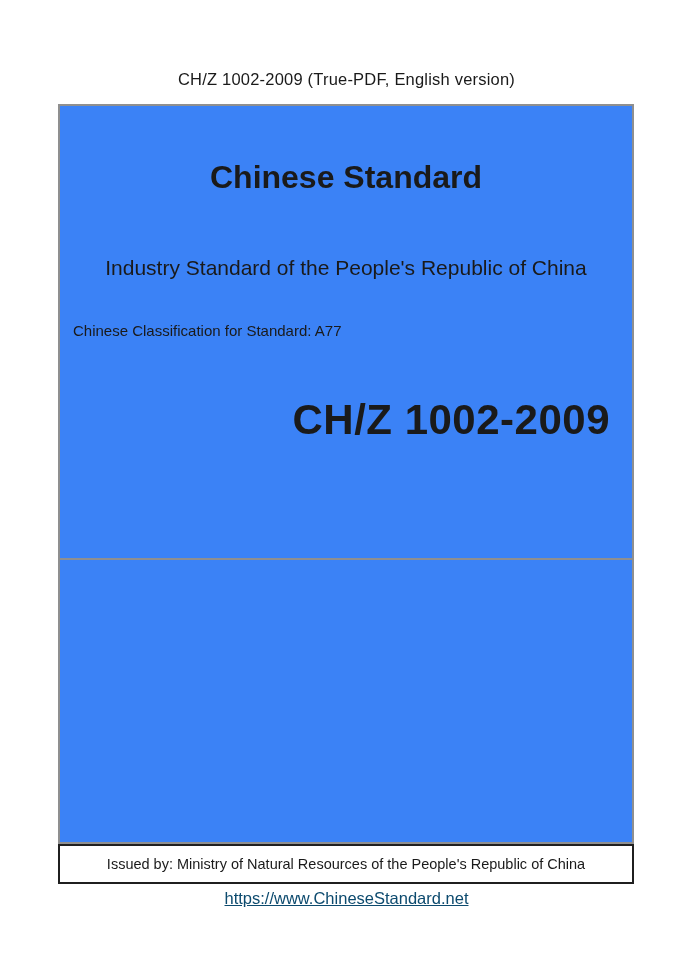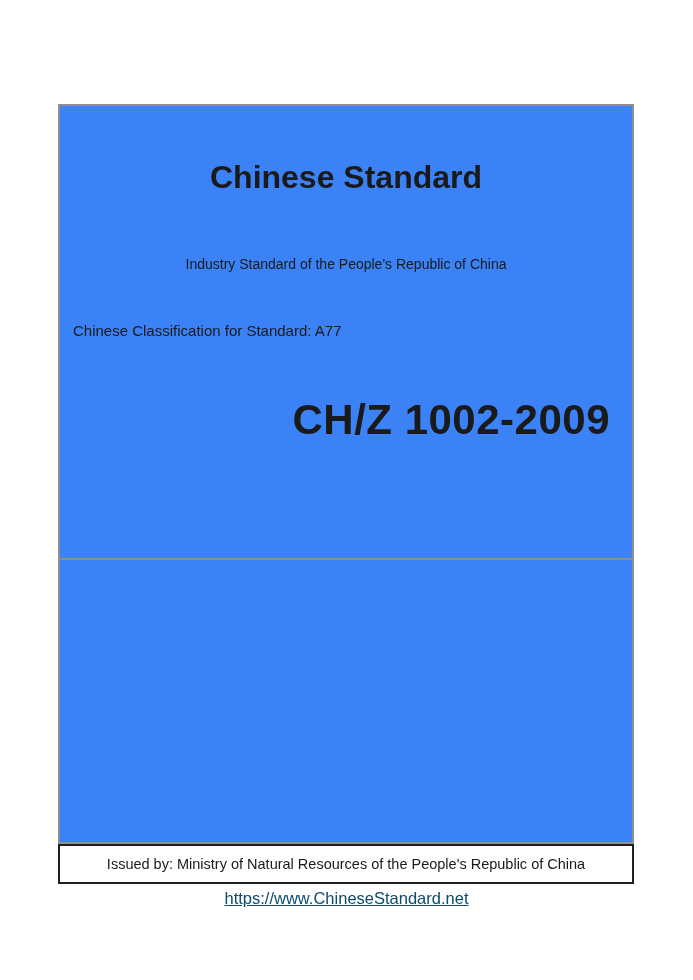--- a/index.html
+++ b/index.html
@@ -58,21 +58,21 @@
     font-weight: bold;
     line-height: 1.1;
   }
 
   .subtitle {
     position: absolute;
     top: 150px;
     left: 0;
     width: 100%;
     text-align: center;
-    font-size: 14px;
+    font-size: 21px;
   }
 
   .classification {
     position: absolute;
     top: 216px;
     left: 13px;
     font-size: 15px;
     text-align: right;
   }
 
@@ -139,20 +139,21 @@
     color: #0c4a6e;
     text-decoration: underline;
     cursor: pointer;
   }
 </style>
 </head>
 <body>
 
 <div class="page">
 
+  <div class="header-title">CH/Z 1002-2009 (True-PDF, English version)</div>
 
   <div class="main-box">
 
     <div class="top-section">
       <div class="brand-title">Chinese Standard</div>
       <div class="subtitle">Industry Standard of the People's Republic of China</div>
       <div class="classification">Chinese Classification for Standard: A77</div>
       <div class="standard-code">CH/Z 1002-2009</div>
     </div>
 

